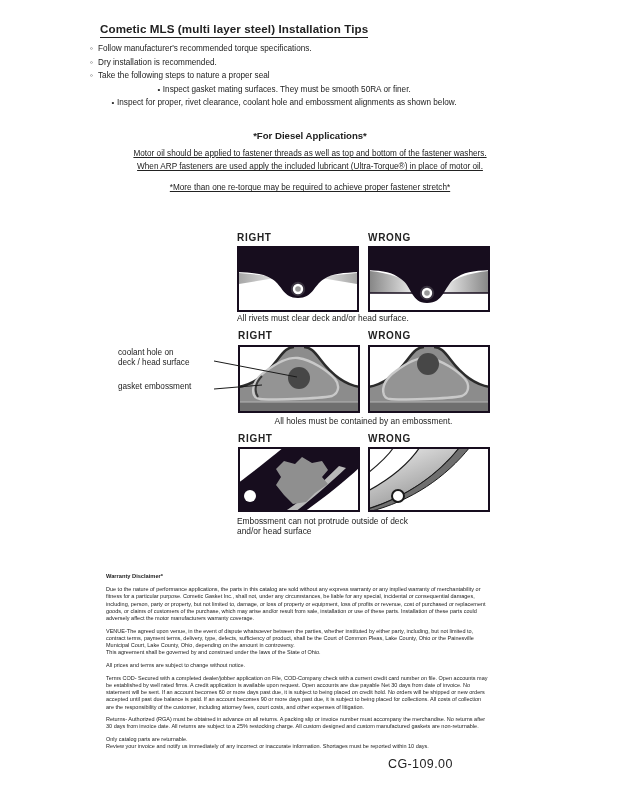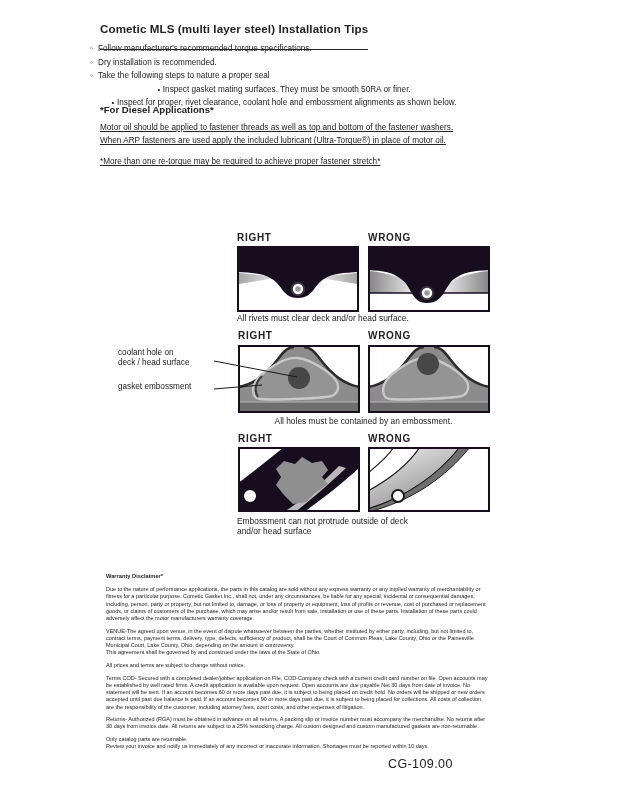--- a/index.html
+++ b/index.html
@@ -4,27 +4,27 @@
 <style>
   html,body{margin:0;padding:0;background:#ffffff;}
   .page{
     position:relative;width:618px;height:800px;background:#ffffff;
     color:#222;font-family:"Liberation Sans","DejaVu Sans",sans-serif;
     overflow:hidden;
   }
   .doc-title{
     position:absolute;left:100px;top:22px;
     font-size:11.6px;font-weight:bold;letter-spacing:0.1px;
-    border-bottom:1.6px solid #222;padding-bottom:14px;white-space:nowrap;
+    border-bottom:1.6px solid #222;padding-bottom:2px;white-space:nowrap;
   }
   .tips{position:absolute;left:90px;top:42px;font-size:8.2px;line-height:13.5px;white-space:nowrap;}
   .tip .bullet-o{display:inline-block;width:8px;font-size:8px;}
   .tip-sub{padding-left:19px;text-align:center;}
   .tip-sub .bullet-f{display:inline-block;width:8px;font-size:8px;}
-  .diesel{position:absolute;left:100px;top:104px;width:420px;}
+  .diesel{position:absolute;left:100px;top:130px;width:420px;text-align:center;}
   .diesel-h{font-size:9.6px;font-weight:bold;margin:0 0 6px 0;}
   .diesel p{font-size:8.2px;line-height:13.4px;margin:0 0 7.5px 0;white-space:pre-line;text-decoration:underline;}
   .lbl{position:absolute;width:122px;font-size:10px;font-weight:bold;letter-spacing:0.7px;}
   .panel{position:absolute;width:122px;}
   .panel svg{display:block;}
   .cap{position:absolute;font-size:8.4px;font-weight:normal;line-height:10px;white-space:pre-line;}
   .cap-center{width:253px;text-align:center;}
   .ann{position:absolute;width:95px;text-align:left;font-size:8.2px;line-height:9.5px;white-space:pre-line;}
   .leaders{position:absolute;left:0;top:0;pointer-events:none;}
   .legal{position:absolute;left:106px;top:573px;width:414px;font-size:5.5px;line-height:7.2px;}

